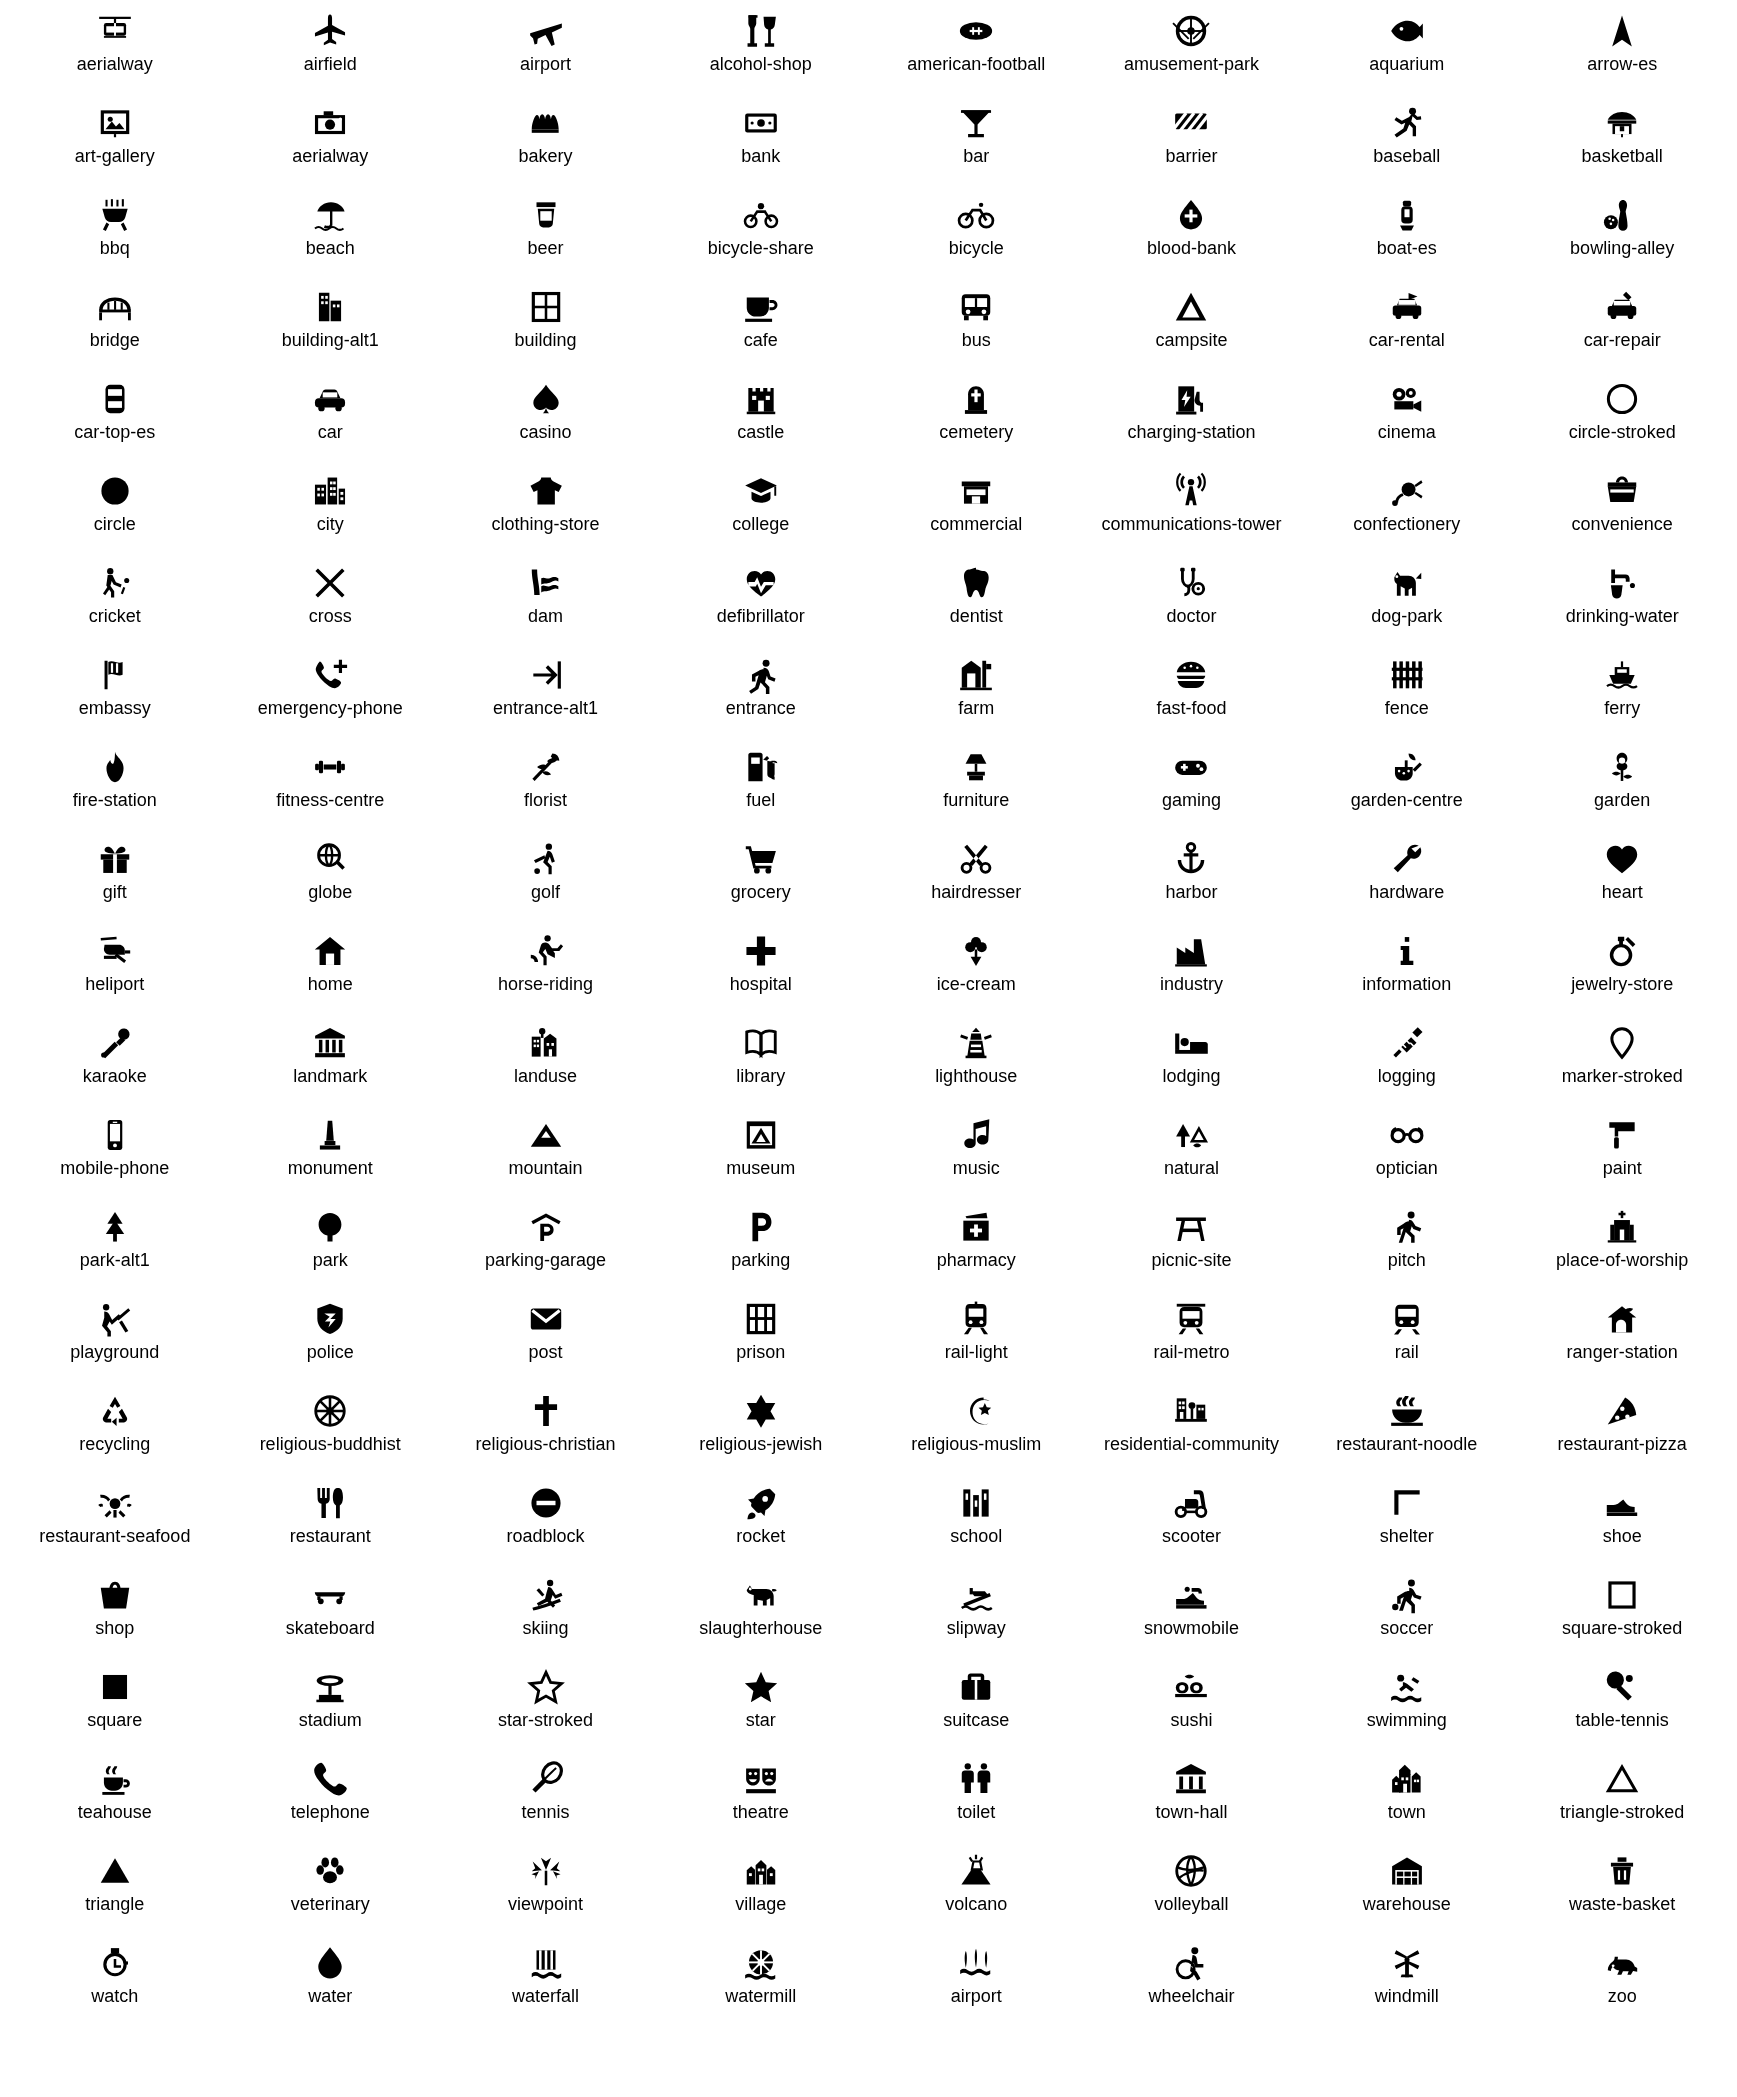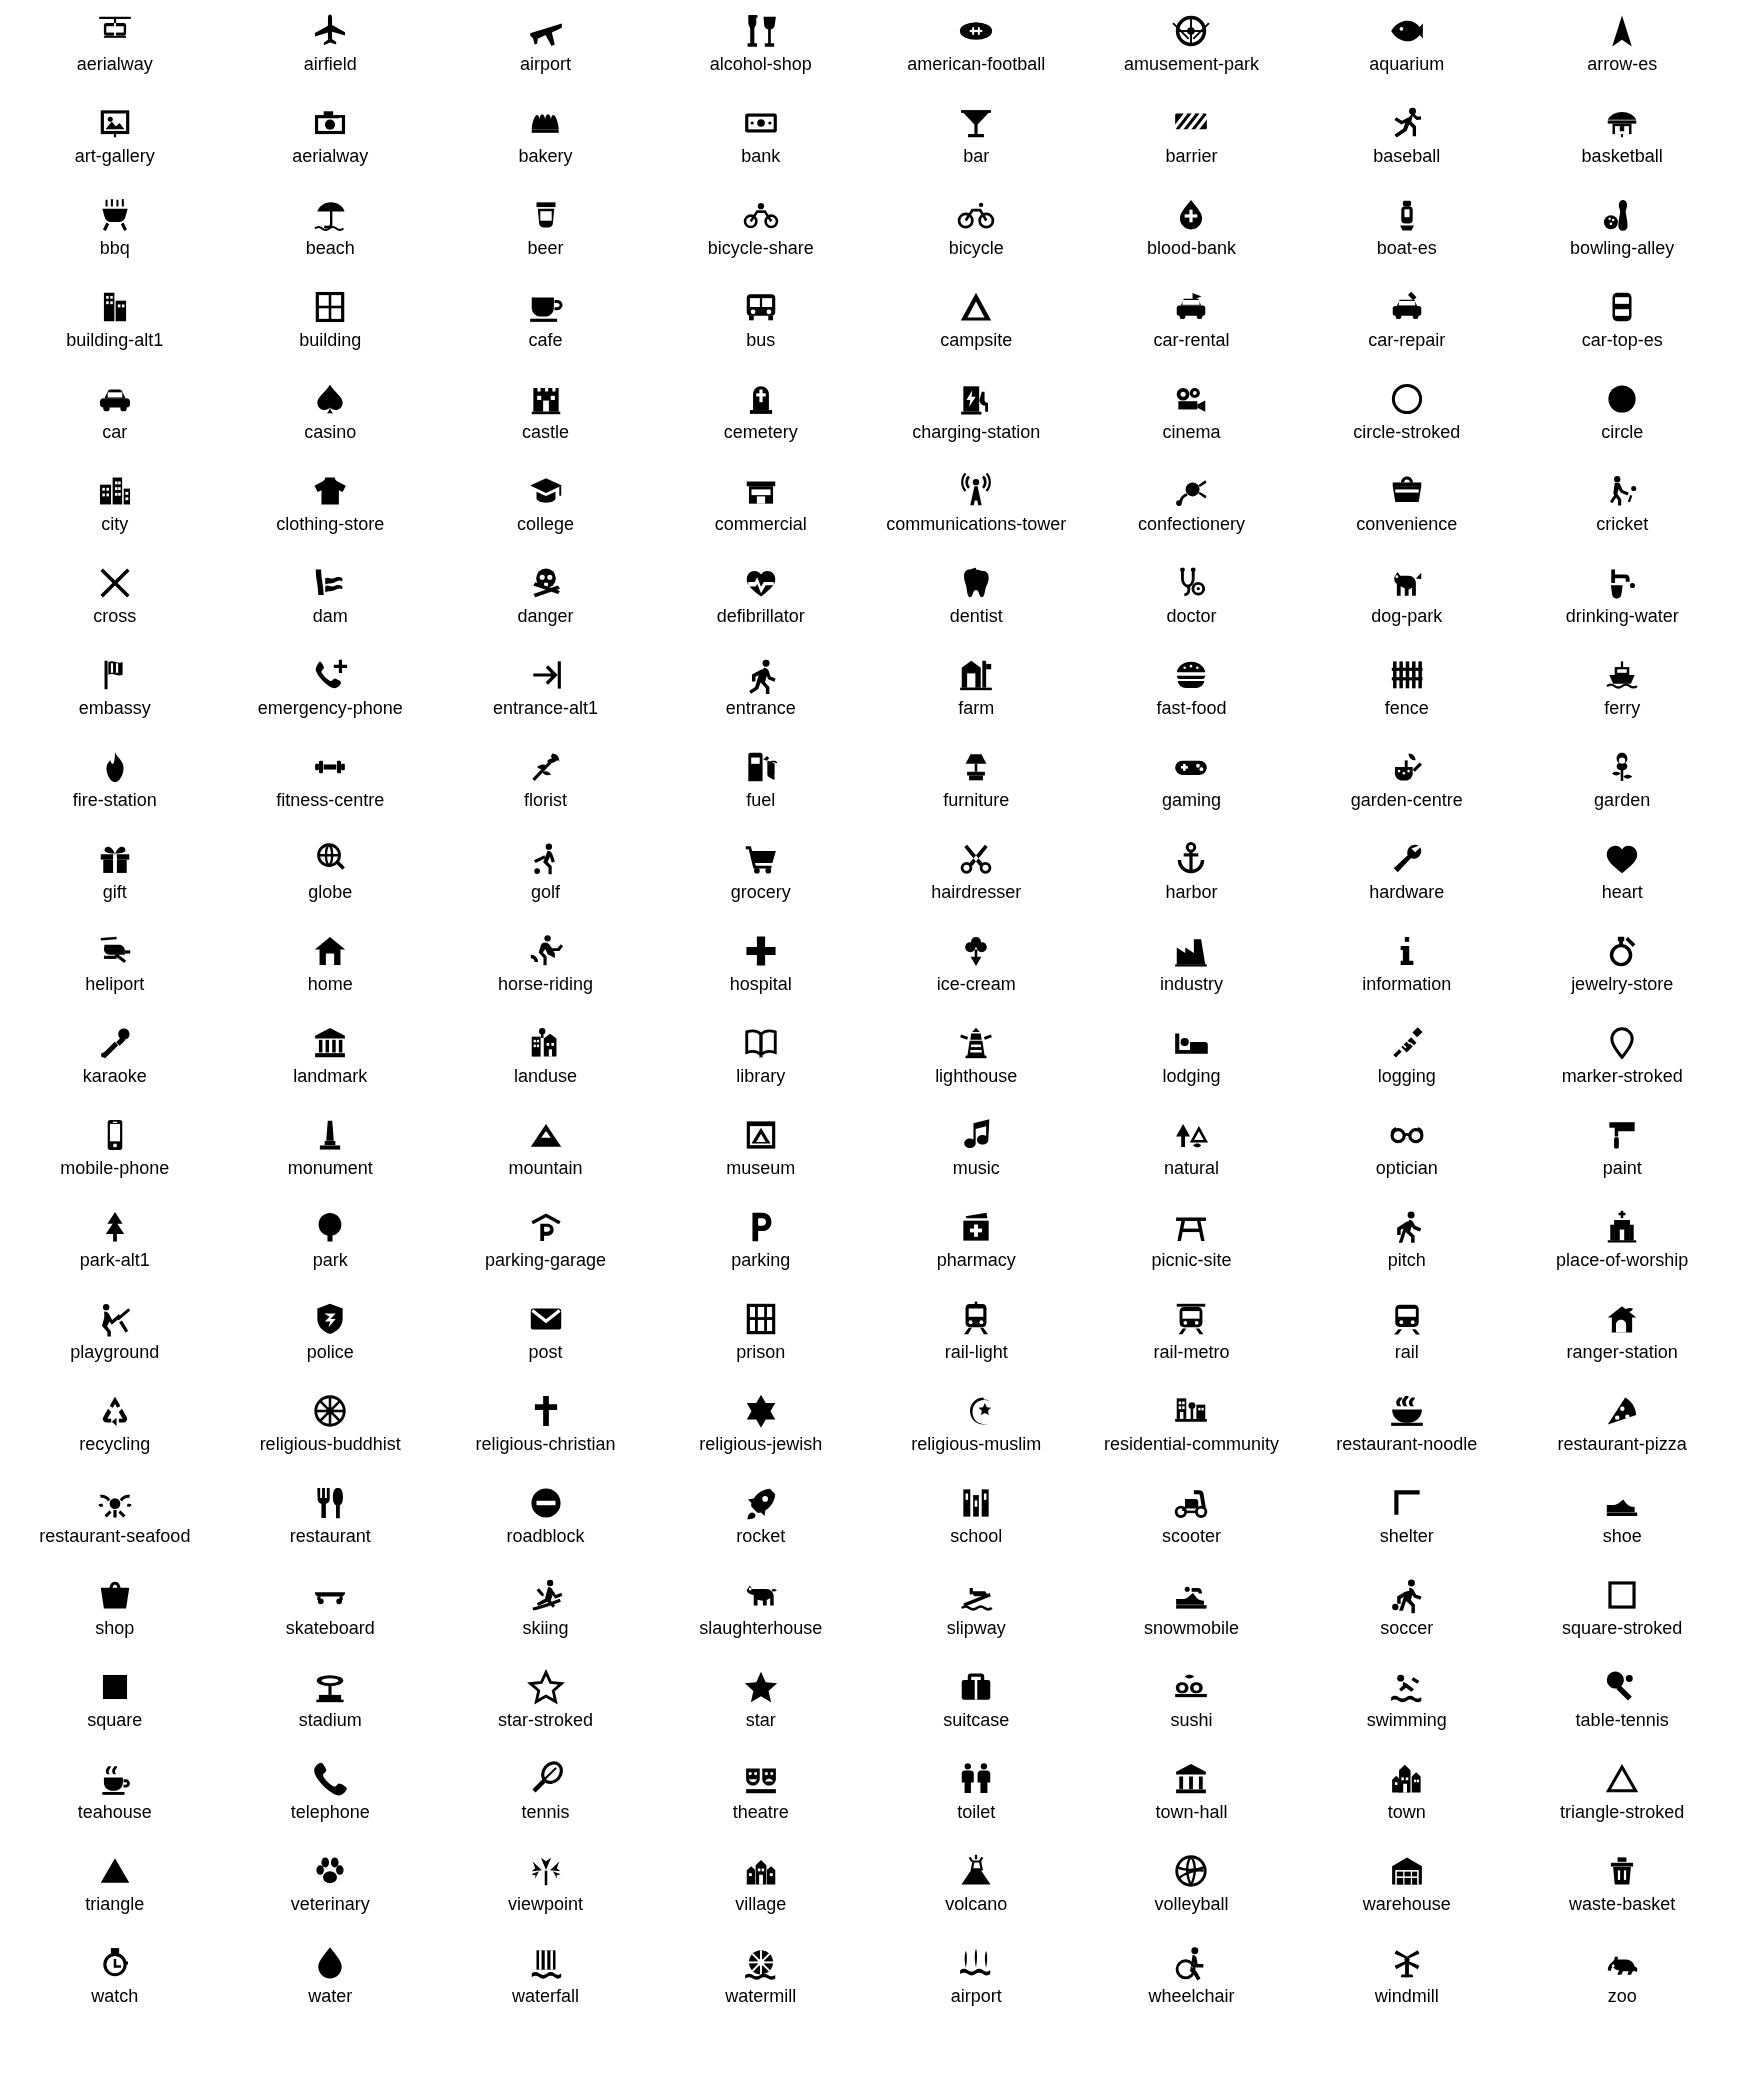--- a/index.html
+++ b/index.html
@@ -313,20 +313,34 @@
           <circle cx="4.2" cy="14.4" r=".8" fill="#fff"></circle>
           <circle cx="6.4" cy="15.2" r=".8" fill="#fff"></circle>
           <circle cx="5" cy="17.6" r=".8" fill="#fff"></circle>
         </svg>
       </div>
       <div class="label">bowling-alley</div>
     </div>
     <div class="cell">
       <div class="glyph">
         <svg width="38" height="38" viewBox="0 0 24 24" fill="#000">
+          <path d="M2 14c0-5 4.5-8 10-8s10 3 10 8h-2.2c0-3.7-3.5-6-7.8-6s-7.8 2.3-7.8 6z"></path>
+          <rect x="2" y="13.6" width="20" height="1.8"></rect>
+          <rect x="2" y="15.4" width="1.8" height="5"></rect>
+          <rect x="20.2" y="15.4" width="1.8" height="5"></rect>
+          <rect x="7.2" y="9.2" width="1.3" height="4.6"></rect>
+          <rect x="11.4" y="8.2" width="1.3" height="5.6"></rect>
+          <rect x="15.6" y="9.2" width="1.3" height="4.6"></rect>
+        </svg>
+      </div>
+      <div class="label">bridge</div>
+    </div>
+    <div class="cell">
+      <div class="glyph">
+        <svg width="38" height="38" viewBox="0 0 24 24" fill="#000">
           <rect x="5" y="3" width="6.6" height="18"></rect>
           <rect x="12.4" y="8" width="6.6" height="13"></rect>
           <g fill="#fff">
             <rect x="6.4" y="5" width="1.6" height="1.8"></rect>
             <rect x="9" y="5" width="1.6" height="1.8"></rect>
             <rect x="6.4" y="8.4" width="1.6" height="1.8"></rect>
             <rect x="9" y="8.4" width="1.6" height="1.8"></rect>
             <rect x="13.8" y="10.4" width="1.6" height="1.8"></rect>
             <rect x="16.4" y="10.4" width="1.6" height="1.8"></rect>
           </g>
@@ -608,32 +622,20 @@
           <path d="M3 3.4h3.4c0 6 1.6 10.2 1.6 16.2H4.6C4.6 13.6 3 9.4 3 3.4z"></path>
           <path d="M9 9c2-1.2 3.4.8 5.4 0s3.4-1.2 5.4 0v2c-2-1.2-3.4 0-5.4.8S11 11.8 9 13z"></path>
           <path d="M9 14c2-1.2 3.4.8 5.4 0s3.4-1.2 5.4 0v2c-2-1.2-3.4 0-5.4.8S11 16.8 9 18z"></path>
         </svg>
       </div>
       <div class="label">dam</div>
     </div>
     <div class="cell">
       <div class="glyph">
         <svg width="38" height="38" viewBox="0 0 24 24" fill="#000">
-          <circle cx="12" cy="9" r="6.2"></circle>
-          <circle cx="9.6" cy="8.4" r="1.6" fill="#fff"></circle>
-          <circle cx="14.4" cy="8.4" r="1.6" fill="#fff"></circle>
-          <path d="M10.8 11.8h2.4v2.4h-2.4z" fill="#fff"></path>
-          <path d="M4 16.6l1.2-2 15.6 5.4-1.2 2zM19.6 16.6l1.2 2L5.2 24l-1.2-2z" transform="translate(0,-3)"></path>
-        </svg>
-      </div>
-      <div class="label">danger</div>
-    </div>
-    <div class="cell">
-      <div class="glyph">
-        <svg width="38" height="38" viewBox="0 0 24 24" fill="#000">
           <path d="M12 20.6C7 16.6 3 13.6 3 9.6 3 6.6 5.2 4.4 8 4.4c1.7 0 3.2.9 4 2.2.8-1.3 2.3-2.2 4-2.2 2.8 0 5 2.2 5 5.2 0 4-4 7-9 11z"></path>
           <path d="M4 11.4h4l1.6-3 2.4 6 1.8-3h6.2v2h-5l-3 5-2.4-6-.9 1.8H4z" fill="#fff"></path>
         </svg>
       </div>
       <div class="label">defibrillator</div>
     </div>
     <div class="cell">
       <div class="glyph">
         <svg width="38" height="38" viewBox="0 0 24 24" fill="#000">
           <path d="M12 3.4c2 0 2.6 1 4.4 1 1.8 0 3.6 1.2 3.6 4.2 0 3.6-1.6 5-2.2 8-.5 2.4-.8 4.4-2.2 4.4-1.6 0-1.4-4.6-3.6-4.6s-2 4.6-3.6 4.6c-1.4 0-1.7-2-2.2-4.4C6 12.6 4.4 11.2 4.4 7.6c0-3 1.8-4.2 3.6-4.2 1.8 0 2.4-1 4-1z"></path>

